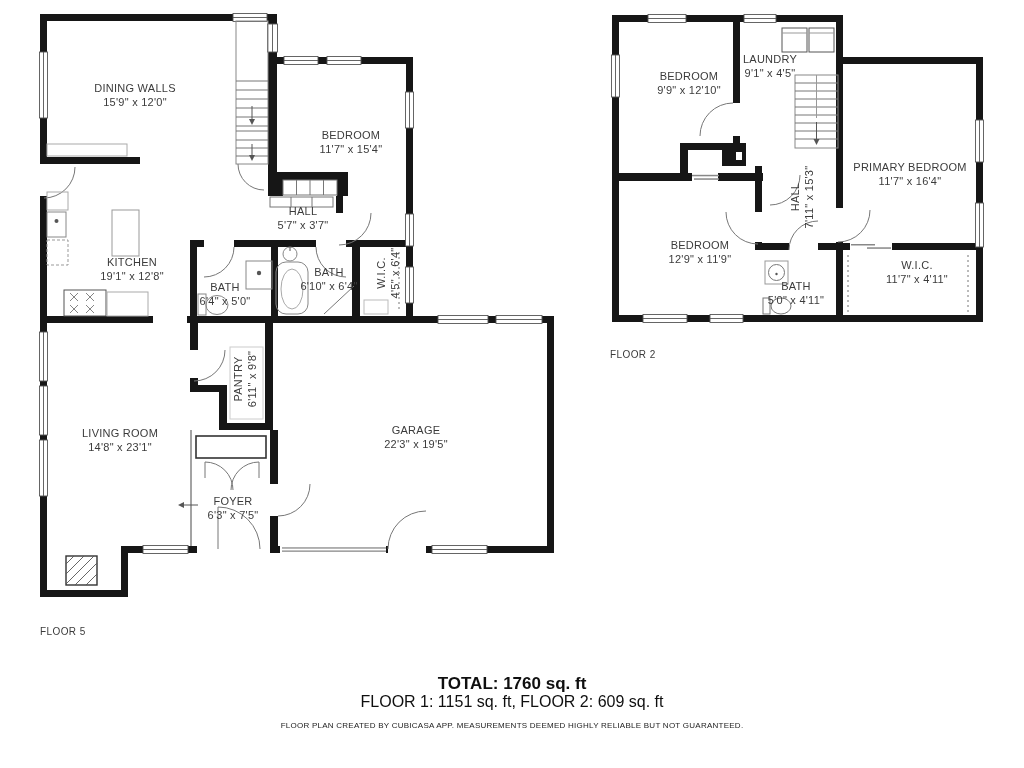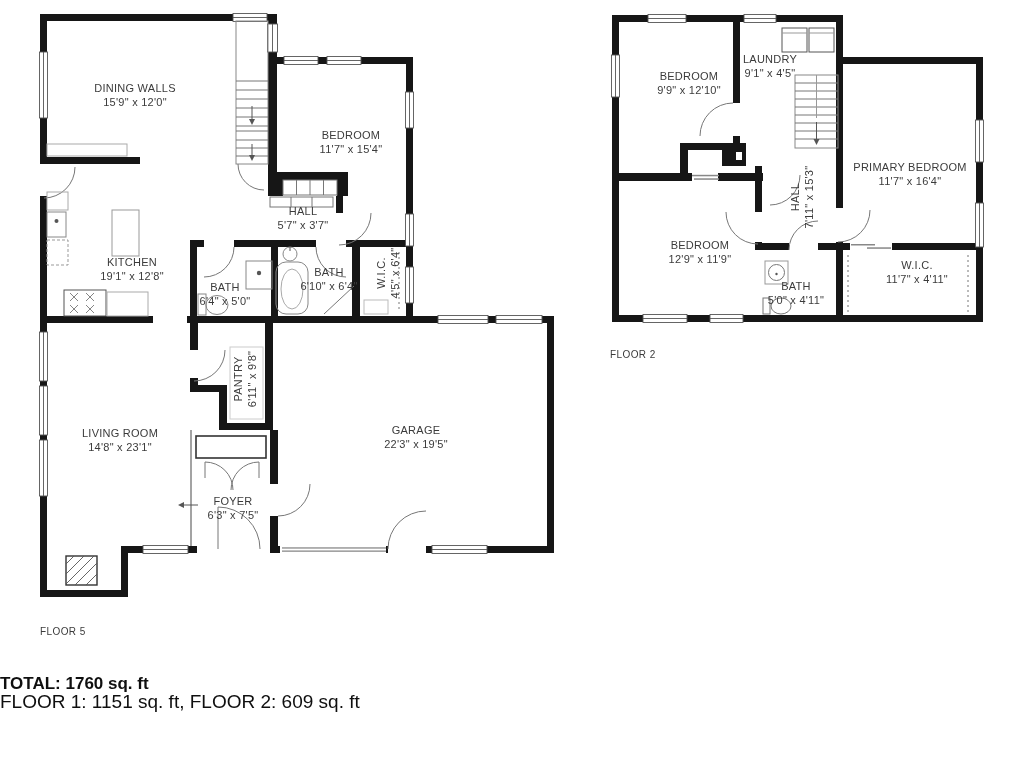--- a/index.html
+++ b/index.html
@@ -5,23 +5,23 @@
   html,body{margin:0;padding:0;background:#ffffff;}
   #canvas{position:relative;width:1024px;height:768px;background:#fff;overflow:hidden;
           font-family:"Liberation Sans",sans-serif;}
   #plan-svg{position:absolute;left:0;top:0;}
   .rlabel{position:absolute;transform:translate(-50%,-50%);text-align:center;color:#3b3b3b;
           font-size:11px;line-height:13.5px;letter-spacing:.25px;white-space:nowrap;}
   .rlabel.vert{transform:translate(-50%,-50%) rotate(-90deg);}
   .rlabel .nm{display:block;}
   .rlabel .dm{display:block;}
   .caption{position:absolute;font-size:10px;color:#3b3b3b;letter-spacing:.4px;}
-  #summary{position:absolute;left:0;top:674px;width:1024px;text-align:left;color:#0f0f0f;}
+  #summary{position:absolute;left:0;top:674px;width:1024px;text-align:center;color:#0f0f0f;}
   #summary .total{font-size:17px;font-weight:bold;line-height:19px;}
-  #summary .line{font-size:19px;line-height:17.5px;}
+  #summary .line{font-size:16px;line-height:17.5px;}
   #summary .disclaimer{font-size:8px;letter-spacing:.25px;color:#222;margin-top:10px;}
 </style>
 </head>
 <body>
 
 <div id="canvas">
 
 <svg id="plan-svg" width="1024" height="768" viewBox="0 0 1024 768">
 
   <g>
@@ -414,15 +414,16 @@
     <span class="nm">W.I.C.</span>
     <span class="dm">11'7" x 4'11"</span>
   </div>
 
   <div class="caption" style="left:40px;top:626px">FLOOR 5</div>
   <div class="caption" style="left:610px;top:349px">FLOOR 2</div>
 
   <div id="summary">
     <div class="total">TOTAL: 1760 sq. ft</div>
     <div class="line">FLOOR 1: 1151 sq. ft, FLOOR 2: 609 sq. ft</div>
+    <div class="disclaimer">FLOOR PLAN CREATED BY CUBICASA APP. MEASUREMENTS DEEMED HIGHLY RELIABLE BUT NOT GUARANTEED.</div>
   </div>
 
 </div>
 
 </body></html>

